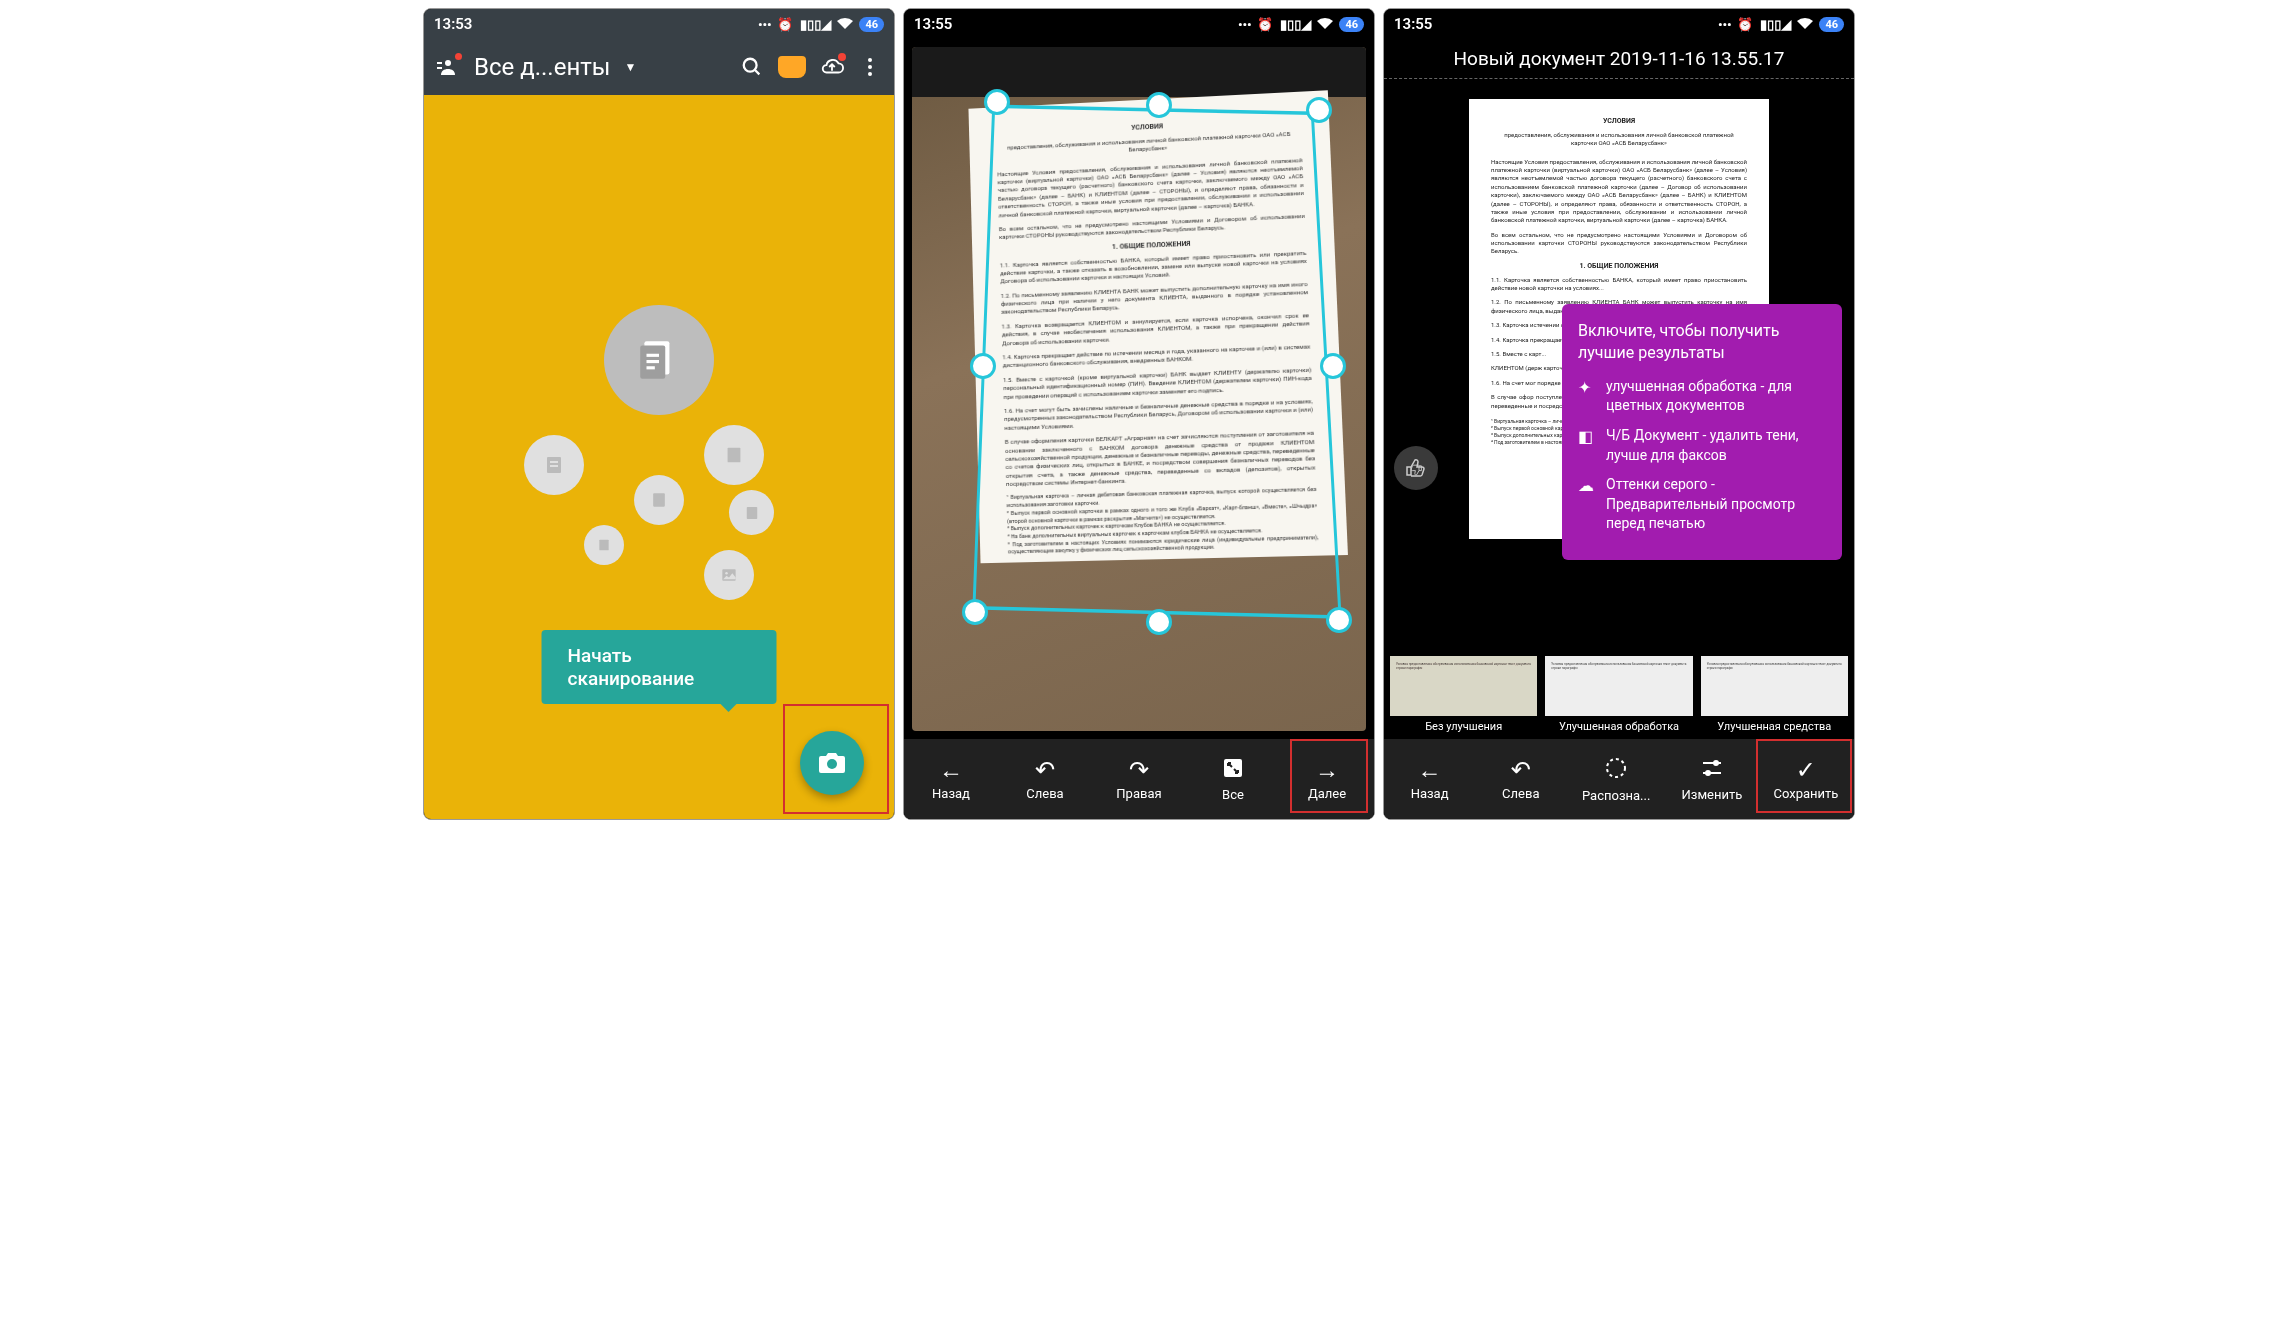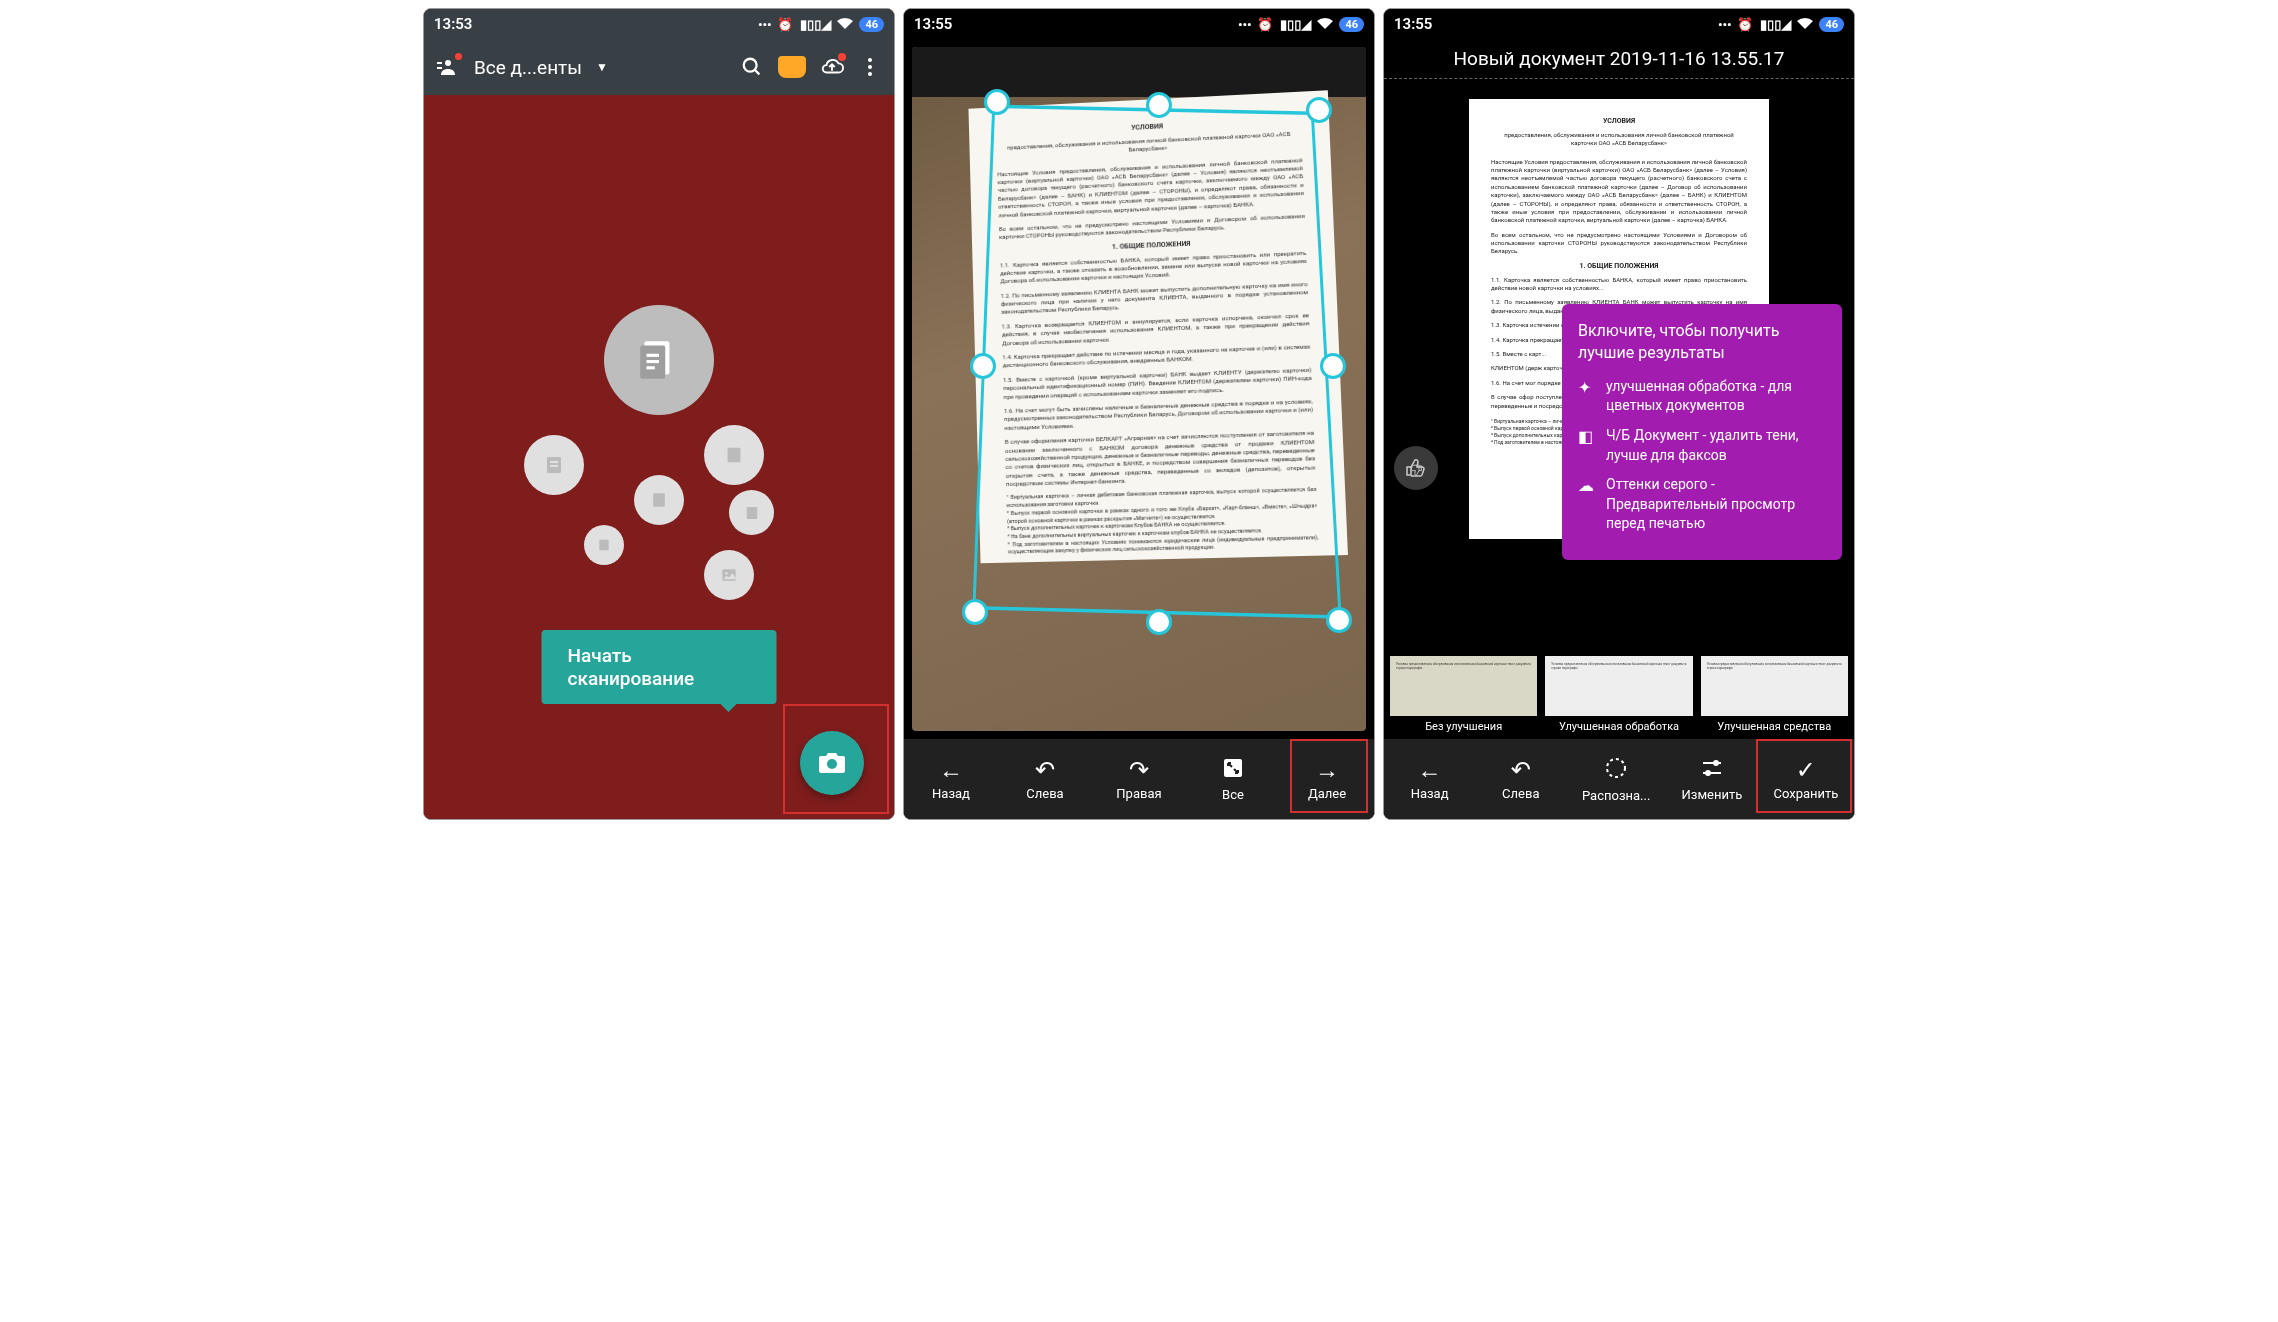--- a/index.html
+++ b/index.html
@@ -51,21 +51,21 @@
     .app-bar {
       height: 56px;
       background: #384046;
       color: #fff;
       display: flex;
       align-items: center;
       padding: 0 12px;
       gap: 14px;
     }
     .app-bar-title {
-      font-size: 19px;
+      font-size: 24px;
       flex: 0 0 auto;
     }
     .app-bar-icon {
       width: 24px;
       height: 24px;
       display: flex;
       align-items: center;
       justify-content: center;
       color: #fff;
     }
@@ -79,21 +79,21 @@
     .cloud-icon { position: relative; }
     .cloud-icon .dot {
       position: absolute;
       top: -2px; right: -2px;
       width: 8px; height: 8px;
       background: #f44336;
       border-radius: 50%;
     }
     .phone1-body {
       flex: 1;
-      background: #7f1d1d;
+      background: #eab308;
       position: relative;
       display: flex;
       align-items: center;
       justify-content: center;
     }
     .empty-docs {
       position: relative;
       width: 100%;
       height: 100%;
     }

